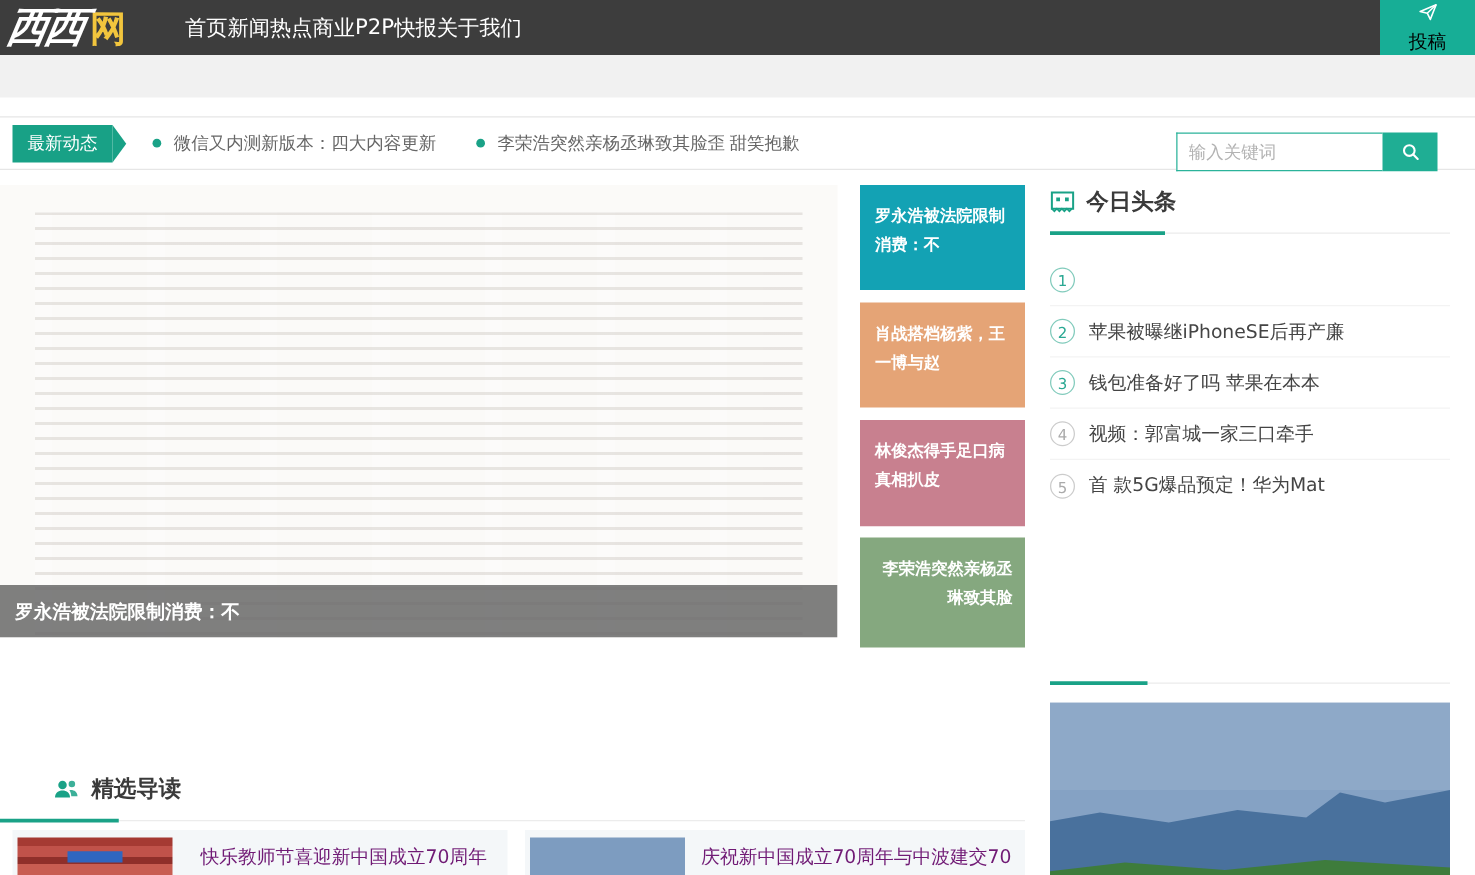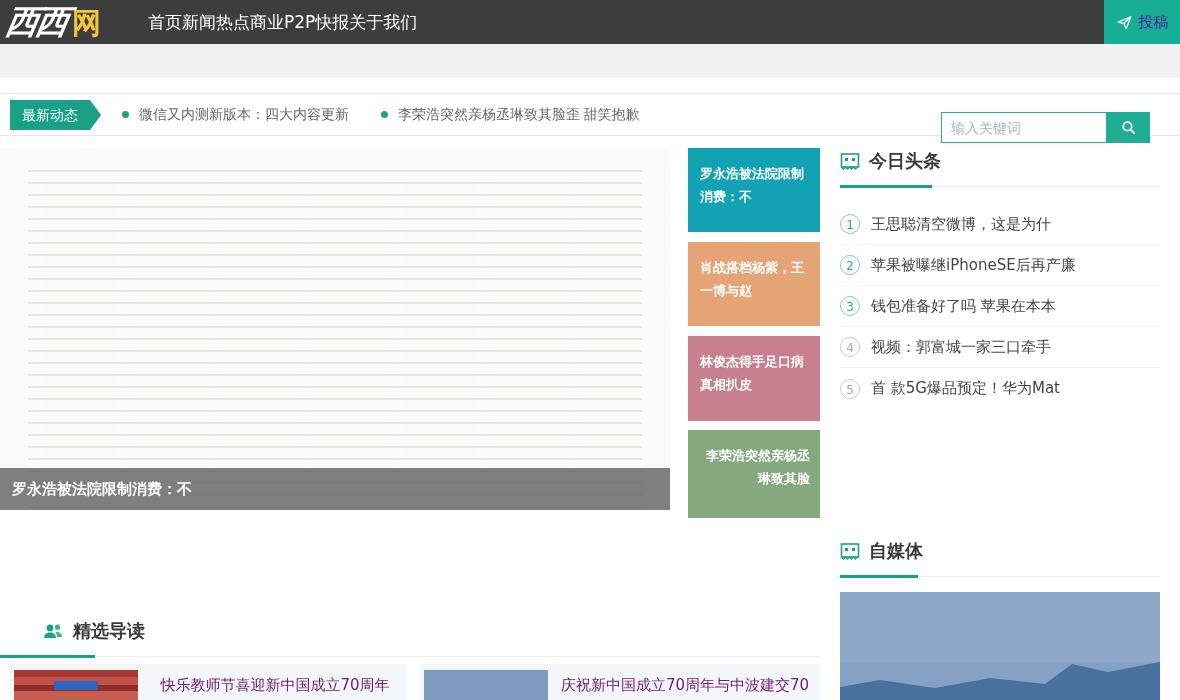--- a/index.html
+++ b/index.html
@@ -7,33 +7,33 @@
   body { font-family:"DejaVu Sans","Liberation Sans",sans-serif; }
   .page { position:relative; width:1180px; height:700px; overflow:hidden; background:#fff; margin:0 auto; }
 
   
   .navbar { position:absolute; left:0; top:0; width:1180px; height:44px; background:#3d3d3d; display:flex; align-items:center; }
   .logo { display:flex; align-items:baseline; padding-left:6px; width:148px; cursor:pointer; }
   .logo-xixi { font-family:"DejaVu Serif","Liberation Serif",serif; font-style:italic; font-weight:bold; font-size:33px; color:#fff; transform:skewX(-10deg); letter-spacing:-3px; }
   .logo-wang { font-family:"DejaVu Serif","Liberation Serif",serif; font-weight:bold; font-size:29px; color:#f2c53d; margin-left:6px; }
   .nav-items { display:flex; align-items:center; }
   .nav-item { color:#fff; font-size:17px; cursor:pointer; white-space:nowrap; }
-  .submit-btn { position:absolute; right:0; top:0; height:44px; width:76px; background:#17ae96; color:#4c1d95; font-size:15px; display:flex; align-items:center; justify-content:center; gap:6px; cursor:pointer; border:none; }
+  .submit-btn { position:absolute; right:0; top:0; height:44px; width:76px; background:#17ae96; color:#000000; font-size:15px; display:flex; align-items:center; justify-content:center; gap:6px; cursor:pointer; border:none;flex-direction:column; }
 
   
   .subband { position:absolute; left:0; top:44px; width:1180px; height:34px; background:#f1f1f1; }
 
   
   .ticker { position:absolute; left:0; top:93px; width:1180px; height:43px; background:#fff; border-top:1px solid #e6e6e6; border-bottom:1px solid #e6e6e6; display:flex; align-items:center; }
   .ticker-badge { position:relative; margin-left:10px; height:30px; line-height:30px; padding:0 12px; background:#18a186; color:#fff; font-size:14px; }
   .ticker-badge::after { content:""; position:absolute; right:-11px; top:0; border-top:15px solid transparent; border-bottom:15px solid transparent; border-left:11px solid #18a186; }
   .ticker-item { display:flex; align-items:center; gap:10px; margin-left:32px; cursor:pointer;font-family:Liberation Serif, serif; }
   .ticker-dot { width:7px; height:7px; border-radius:50%; background:#1aa287; }
   .ticker-text { font-size:14px; color:#666; }
-  .searchbox { position:absolute; right:30px; top:18px; height:42px; display:flex; }
+  .searchbox { position:absolute; right:30px; top:6px; height:42px; display:flex;align-items:center; }
   .search-input { width:165px; height:31px; border:1px solid #2bb39a; border-right:none; padding:0 9px; font-size:14px; color:#555; outline:none; }
   .search-input::placeholder { color:#b3b3b3; }
   .search-btn { width:44px; height:31px; background:#1fae94; border:none; cursor:pointer; display:flex; align-items:center; justify-content:center; }
 
   
   .featured { position:absolute; left:0; top:148px; width:670px; height:362px; background:#fbfaf8; overflow:hidden; cursor:pointer; }
   .featured-texture { position:absolute; left:28px; top:22px; width:614px; height:430px; opacity:.6;
     background:
       repeating-linear-gradient(to bottom, rgba(190,184,176,.55) 0 2px, transparent 2px 12px),
       repeating-linear-gradient(to right, rgba(255,255,255,.5) 0 14px, transparent 14px 90px);
@@ -164,21 +164,20 @@
           </svg>
       </span>
       <span class="sec-title">今日头条</span>
     </div>
     <div class="sec-rule">
         <span class="accent-bar" style="width:92px"></span>
       </div>
     <div class="headline-list">
       <div class="headline-item">
         <span class="rank-circle rank-hot">1</span>
-        <span class="headline-text">王思聪清空微博，这是为什</span>
       </div>
       <div class="headline-item">
         <span class="rank-circle rank-hot">2</span>
         <span class="headline-text">苹果被曝继iPhoneSE后再产廉</span>
       </div>
       <div class="headline-item">
         <span class="rank-circle rank-hot">3</span>
         <span class="headline-text">钱包准备好了吗 苹果在本本</span>
       </div>
       <div class="headline-item">
@@ -186,31 +185,20 @@
         <span class="headline-text">视频：郭富城一家三口牵手</span>
       </div>
       <div class="headline-item">
         <span class="rank-circle rank-cold">5</span>
         <span class="headline-text">首 款5G爆品预定！华为Mat</span>
       </div>
     </div>
   </div>
 
   <div class="media">
-    <div class="sec-head">
-      <span class="icon">
-        <svg width="20" height="19" viewBox="0 0 20 19" fill="none" stroke="#1aa287" stroke-width="1.6">
-            <rect x="1.5" y="2" width="17" height="13"></rect>
-            <path d="M1.5 15 l2 2 2-2 2 2 2-2 2 2 2-2 2 2 2-2" stroke-width="1.4"></path>
-            <rect x="5" y="6" width="3" height="3" fill="#1aa287" stroke="none"></rect>
-            <rect x="12" y="6" width="3" height="3" fill="#1aa287" stroke="none"></rect>
-          </svg>
-      </span>
-      <span class="sec-title">自媒体</span>
-    </div>
     <div class="sec-rule">
         <span class="accent-bar" style="width:78px"></span>
       </div>
     <svg class="media-img" viewBox="0 0 320 170" preserveAspectRatio="none">
       <rect x="0" y="0" width="320" height="170" fill="#85a2c4"></rect>
       <rect x="0" y="0" width="320" height="70" fill="#8ea9c8"></rect>
       <path d="M0 95 L40 88 L95 96 L150 86 L205 92 L232 72 L268 80 L320 70 L320 170 L0 170 Z" fill="#49719d"></path>
       <path d="M0 135 L60 128 L140 134 L220 126 L320 132 L320 170 L0 170 Z" fill="#3e7c3c"></path>
       <path d="M0 150 L320 146 L320 170 L0 170 Z" fill="#55914a"></path>
     </svg>

